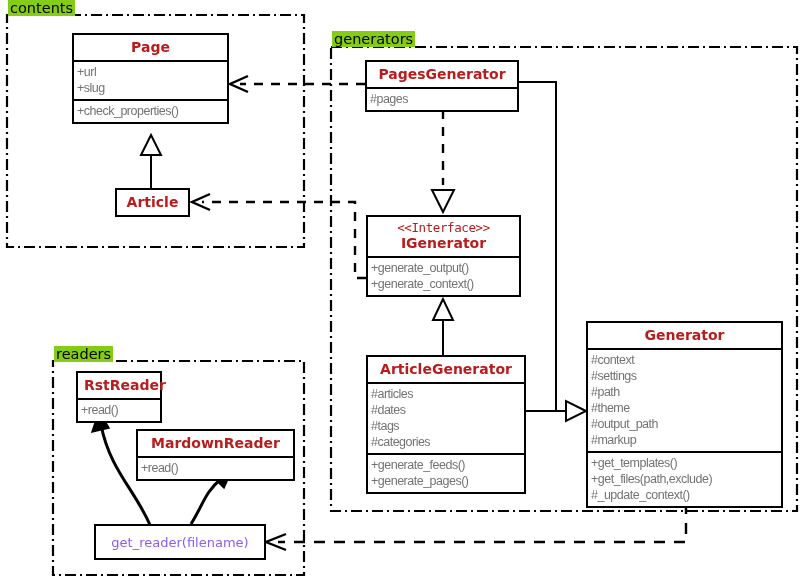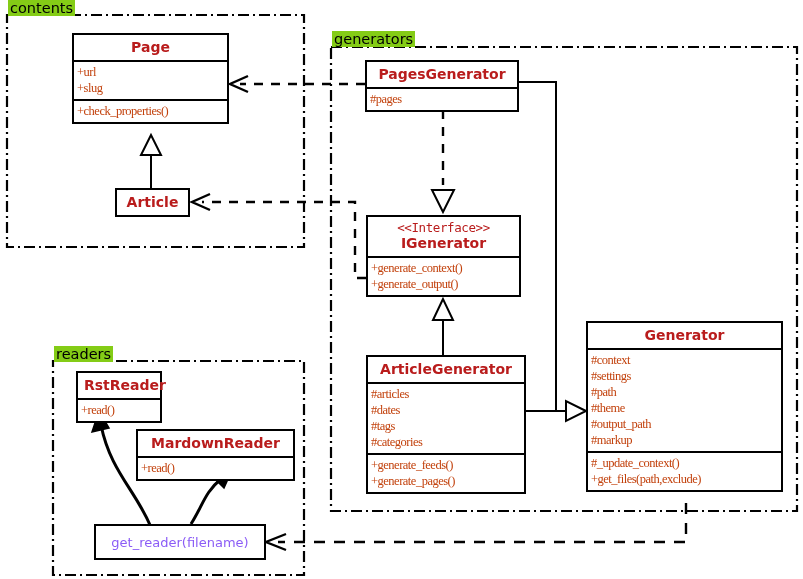--- a/index.html
+++ b/index.html
@@ -46,24 +46,24 @@
     font-weight: normal;
     font-size: 12.5px;
     font-family: "DejaVu Sans Mono", monospace;
     letter-spacing: -0.4px;
   }
   .uml-compartment {
     border-top: 2px solid #000;
     padding: 2px 3px 3px 3px;
   }
   .uml-line {
-    font-family: Liberation Serif, serif;
+    font-family: Liberation Sans, sans-serif;
     font-size: 12.5px;
     line-height: 16px;
-    color: #c2410c;
+    color: #737373;
     white-space: nowrap;
     letter-spacing: -0.5px;
   }
   
   .uml-simple {
     position: absolute;
     box-sizing: border-box;
     border: 2px solid #000;
     background: #fff;
     z-index: 5;
@@ -176,22 +176,22 @@
       <div class="uml-line">#pages</div>
     </div>
   </div>
 
   <div class="umlbox" style="left:366px; top:215px; width:155px;">
     <div class="uml-title">
       <span class="uml-stereotype">&lt;&lt;Interface&gt;&gt;</span>
       <span>IGenerator</span>
     </div>
     <div class="uml-compartment">
+      <div class="uml-line">+generate_output()</div>
       <div class="uml-line">+generate_context()</div>
-      <div class="uml-line">+generate_output()</div>
     </div>
   </div>
 
   <div class="umlbox" style="left:366px; top:355px; width:160px;">
     <div class="uml-title">ArticleGenerator</div>
     <div class="uml-compartment">
       <div class="uml-line">#articles</div>
       <div class="uml-line">#dates</div>
       <div class="uml-line">#tags</div>
       <div class="uml-line">#categories</div>
@@ -206,22 +206,23 @@
     <div class="uml-title">Generator</div>
     <div class="uml-compartment">
       <div class="uml-line">#context</div>
       <div class="uml-line">#settings</div>
       <div class="uml-line">#path</div>
       <div class="uml-line">#theme</div>
       <div class="uml-line">#output_path</div>
       <div class="uml-line">#markup</div>
     </div>
     <div class="uml-compartment">
+      <div class="uml-line">+get_templates()</div>
+      <div class="uml-line">+get_files(path,exclude)</div>
       <div class="uml-line">#_update_context()</div>
-      <div class="uml-line">+get_files(path,exclude)</div>
     </div>
   </div>
 
   <div class="umlbox" style="left:76px; top:371px; width:86px;">
     <div class="uml-title">RstReader</div>
     <div class="uml-compartment">
       <div class="uml-line">+read()</div>
     </div>
   </div>
 

